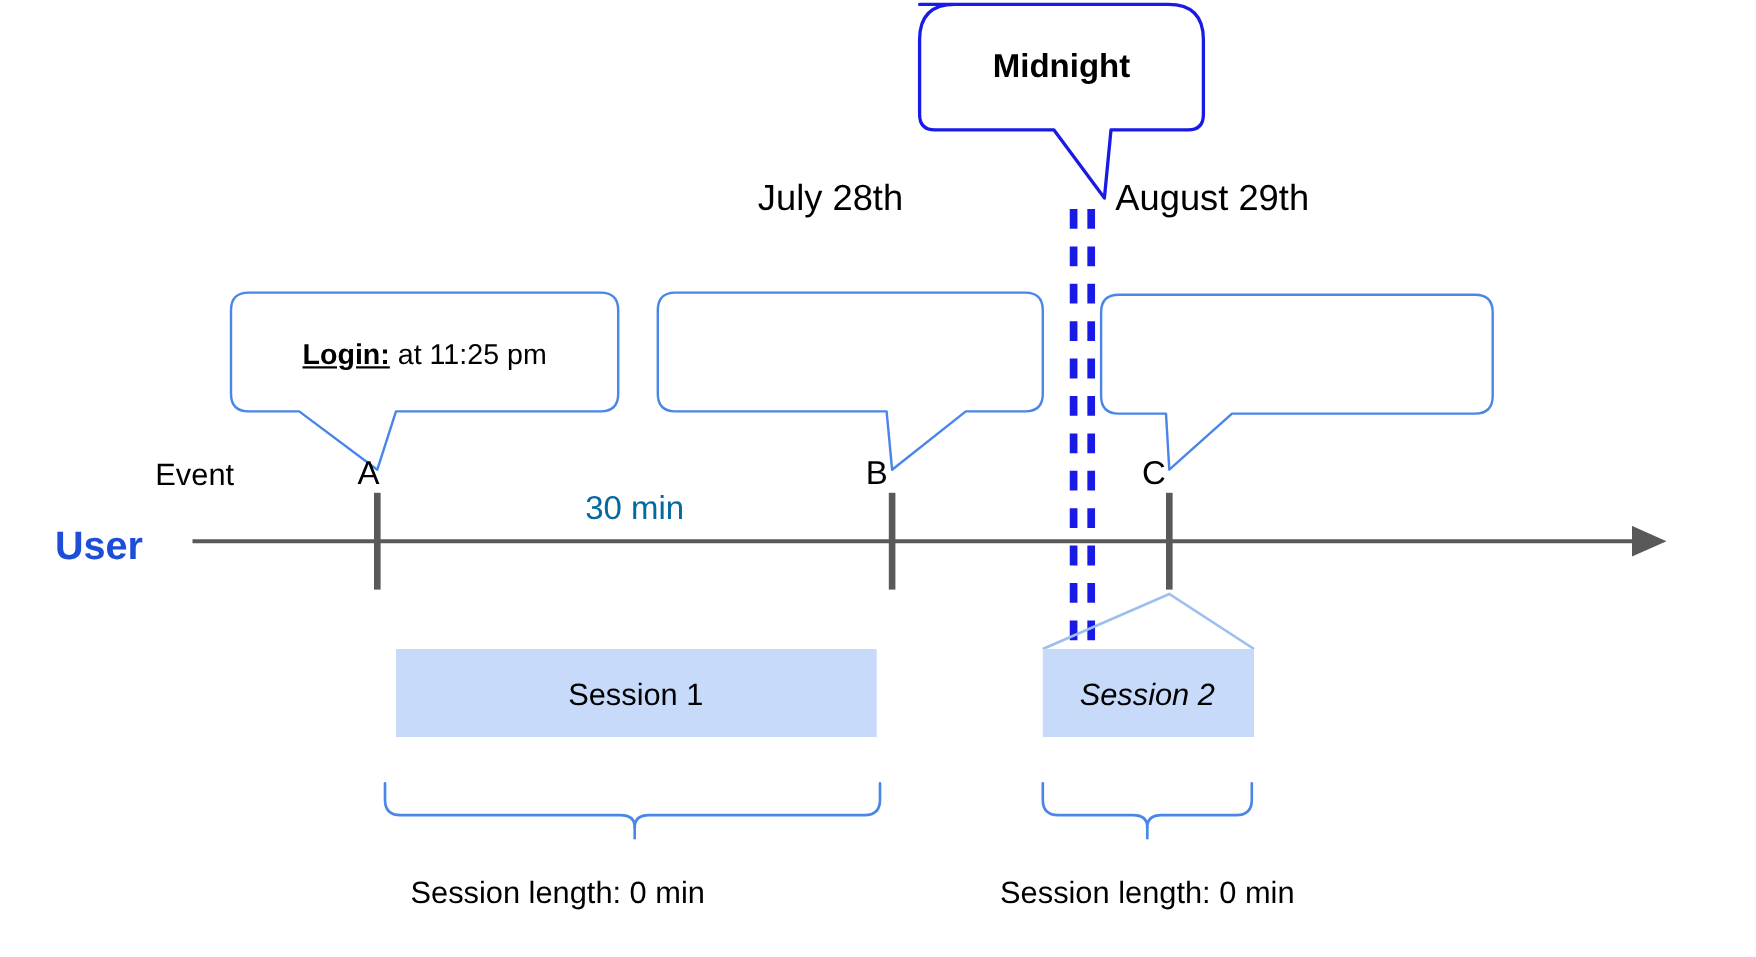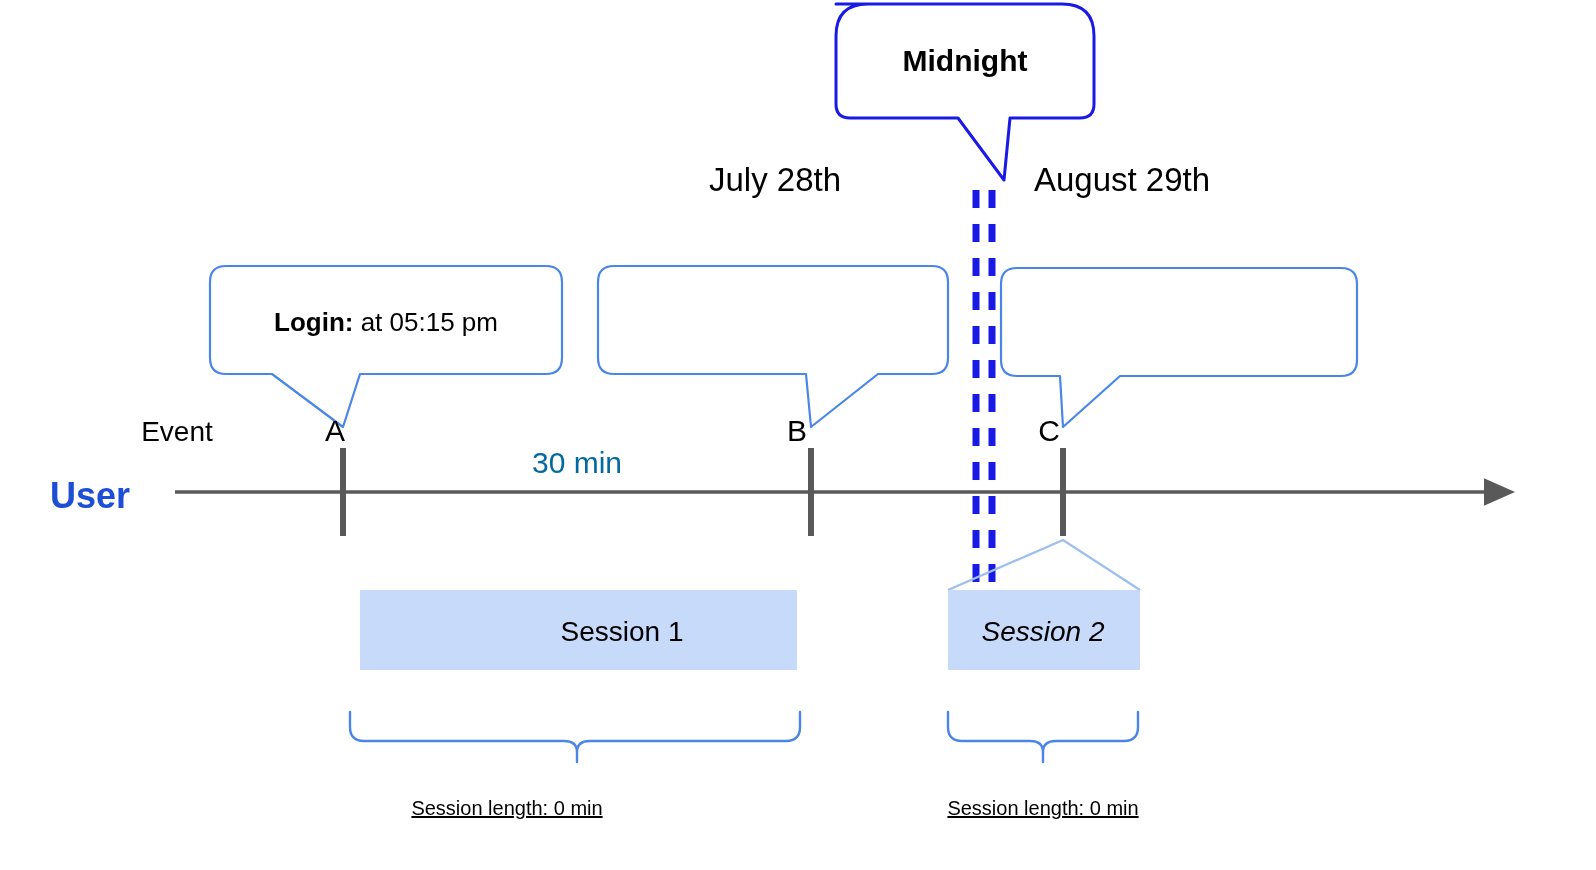--- a/index.html
+++ b/index.html
@@ -34,27 +34,26 @@
     line-height: 1;
   }
   .lbl-midnight {
     font-size: 30px;
     font-weight: bold;
     color: #000;
   }
   .lbl-date {
     font-size: 33px;
     color: #000;
-    margin-left: 20px;
   }
   .lbl-callout {
     font-size: 26px;
     color: #000;
   }
-  .lbl-callout b { font-weight: bold; }
+  .lbl-callout b { font-weight: bold; text-decoration: underline; }
   .lbl-event {
     font-size: 30px;
     color: #000;
   }
   .lbl-events-axis {
     font-size: 28px;
     color: #000;
   }
   .lbl-user {
     font-size: 36px;
@@ -63,23 +62,22 @@
   }
   .lbl-dur {
     font-size: 30px;
     color: #0369a1;
   }
   .lbl-session {
     font-size: 28px;
     color: #000;
   }
   .lbl-slen {
-    font-size: 20px;
+    font-size: 28px;
     color: #000;
-    text-decoration: underline;
   }
   .ctr { transform: translateX(-50%); }
 </style>
 </head>
 <body>
 
 <div id="stage">
 
   <svg class="layer" viewBox="0 0 1596 870">
     <defs>
@@ -155,38 +153,38 @@
     </g>
   </svg>
 
   <div class="lbl lbl-midnight ctr" style="left:965px; top:46px;">Midnight</div>
 
   <div class="lbl lbl-date ctr" style="left:755px; top:163px;">July 28th</div>
 
   <div class="lbl lbl-date ctr" style="left:1102px; top:163px;">August 29th</div>
 
   <div class="lbl lbl-callout ctr" style="left:386px; top:309px;">
-    <b>Login:</b><span> at 05:15 pm</span>
+    <b>Login:</b><span> at 11:25 pm</span>
   </div>
 
 
 
   <div class="lbl lbl-events-axis ctr" style="left:177px; top:418px;">Event</div>
 
   <div class="lbl lbl-event ctr" style="left:335px; top:416px;">A</div>
 
   <div class="lbl lbl-event ctr" style="left:797px; top:416px;">B</div>
 
   <div class="lbl lbl-event ctr" style="left:1049px; top:416px;">C</div>
 
   <div class="lbl lbl-dur ctr" style="left:577px; top:448px;">30 min</div>
 
   <div class="lbl lbl-user ctr" style="left:90px; top:478px;">User</div>
 
-  <div class="lbl lbl-session ctr" style="left:578px; top:618px;margin-left:44px;">Session 1</div>
+  <div class="lbl lbl-session ctr" style="left:578px; top:618px;">Session 1</div>
 
   <div class="lbl lbl-session ctr" style="left:1043px; top:618px;font-style:italic;">Session 2</div>
 
   <div class="lbl lbl-slen ctr" style="left:507px; top:798px;">Session length: 0 min</div>
 
   <div class="lbl lbl-slen ctr" style="left:1043px; top:798px;">Session length: 0 min</div>
 
 </div>
 
 </body></html>

